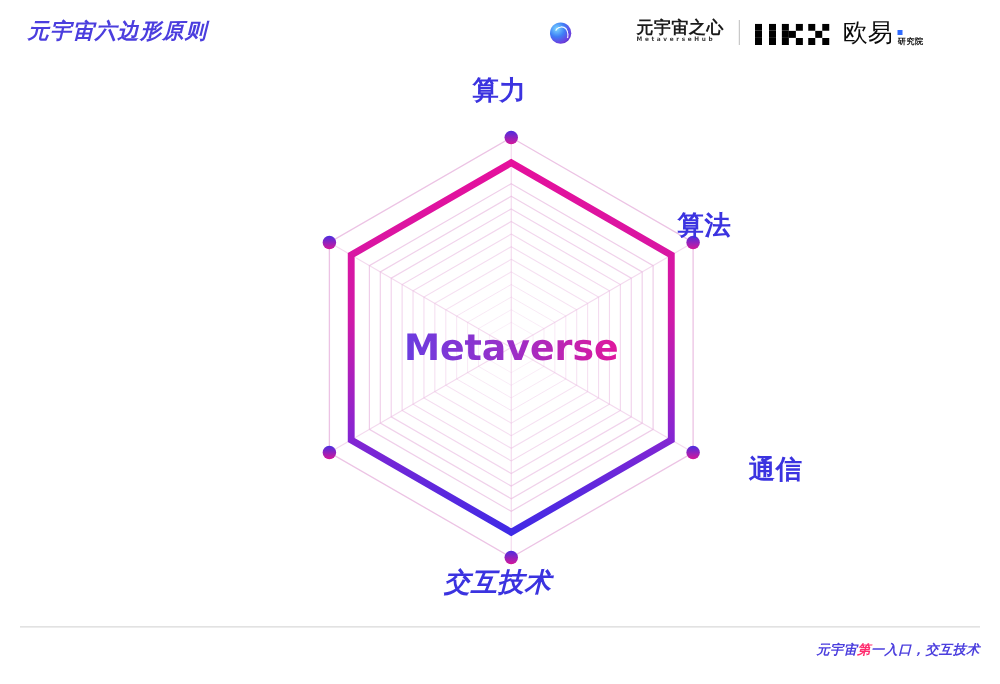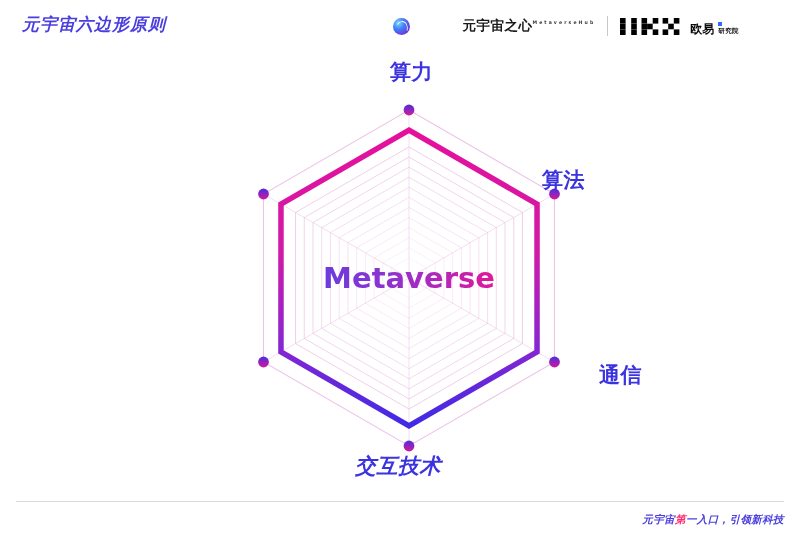--- a/index.html
+++ b/index.html
@@ -58,21 +58,21 @@
     content: "";
     position: absolute;
     left: 4px; top: 3px;
     width: 9px; height: 11px;
     border-radius: 50% 50% 50% 50% / 40% 40% 60% 60%;
     border: 1.6px solid rgba(255,255,255,.92);
     border-left-color: transparent;
     border-bottom-color: transparent;
     transform: rotate(-20deg);
   }
-  .mv-text { display: flex; flex-direction: row; line-height: 1; margin-left: 48px; }
+  .mv-text { display: flex; flex-direction: column; line-height: 1; margin-left: 48px; }
   .mv-cn {
     font-size: 13.5px;
     font-weight: bold;
     color: #1a1a1a;
     letter-spacing: .5px;
     white-space: nowrap;
   }
   .mv-en {
     font-size: 4.6px;
     font-weight: bold;
@@ -88,22 +88,22 @@
     background: #c9c9c9;
     margin: 0 3px;
   }
   .okx-logo {
     display: flex;
     align-items: flex-end;
     gap: 4px;
   }
   .okx-mark { display: block; }
   .okx-cn {
-    font-size: 12px;
-    font-weight: bold;
+    font-size: 20px;
+    font-weight: normal;
     color: #0a0a0a;
     letter-spacing: 0px;
     line-height: 1;
     white-space: nowrap;
   }
   .okx-sub-wrap {
     position: relative;
     padding-top: 6px;
   }
   .okx-sub-dot {
@@ -130,21 +130,21 @@
   .radar-svg { display: block; }
 
   .axis-label {
     position: absolute;
     font-size: 21px;
     font-weight: bold;
     color: #3b33e0;
     white-space: nowrap;
     letter-spacing: .5px;
   }
-  .lbl-suanli   { left: 390px; top: 12px; }
+  .lbl-suanli   { left: 378px; top: 12px; }
   .lbl-suanfa   { left: 542px; top: 120px; }
   .lbl-tongxin  { left: 599px; top: 315px; }
   .lbl-jiaohu   { left: 355px; top: 406px; font-style: italic; }
   .lbl-chanquan { left: 131px; top: 315px; }
   .lbl-yingyong { left: 131px; top: 120px; }
 
   
   .footer {
     position: absolute;
     left: 0; bottom: 0;
@@ -284,15 +284,15 @@
 
   <div class="axis-label lbl-suanli">算力</div>
   <div class="axis-label lbl-suanfa">算法</div>
   <div class="axis-label lbl-tongxin">通信</div>
   <div class="axis-label lbl-jiaohu">交互技术</div>
 </div>
 
 <div class="footer">
   <div class="footer-rule"></div>
   <div class="footer-text">
-    <span>元宇宙</span><span class="hl">第</span><span>一入口，引领新科技</span>
+    <span>元宇宙</span><span class="hl">第</span><span>一入口，交互技术</span>
   </div>
 </div>
 
 </body></html>

